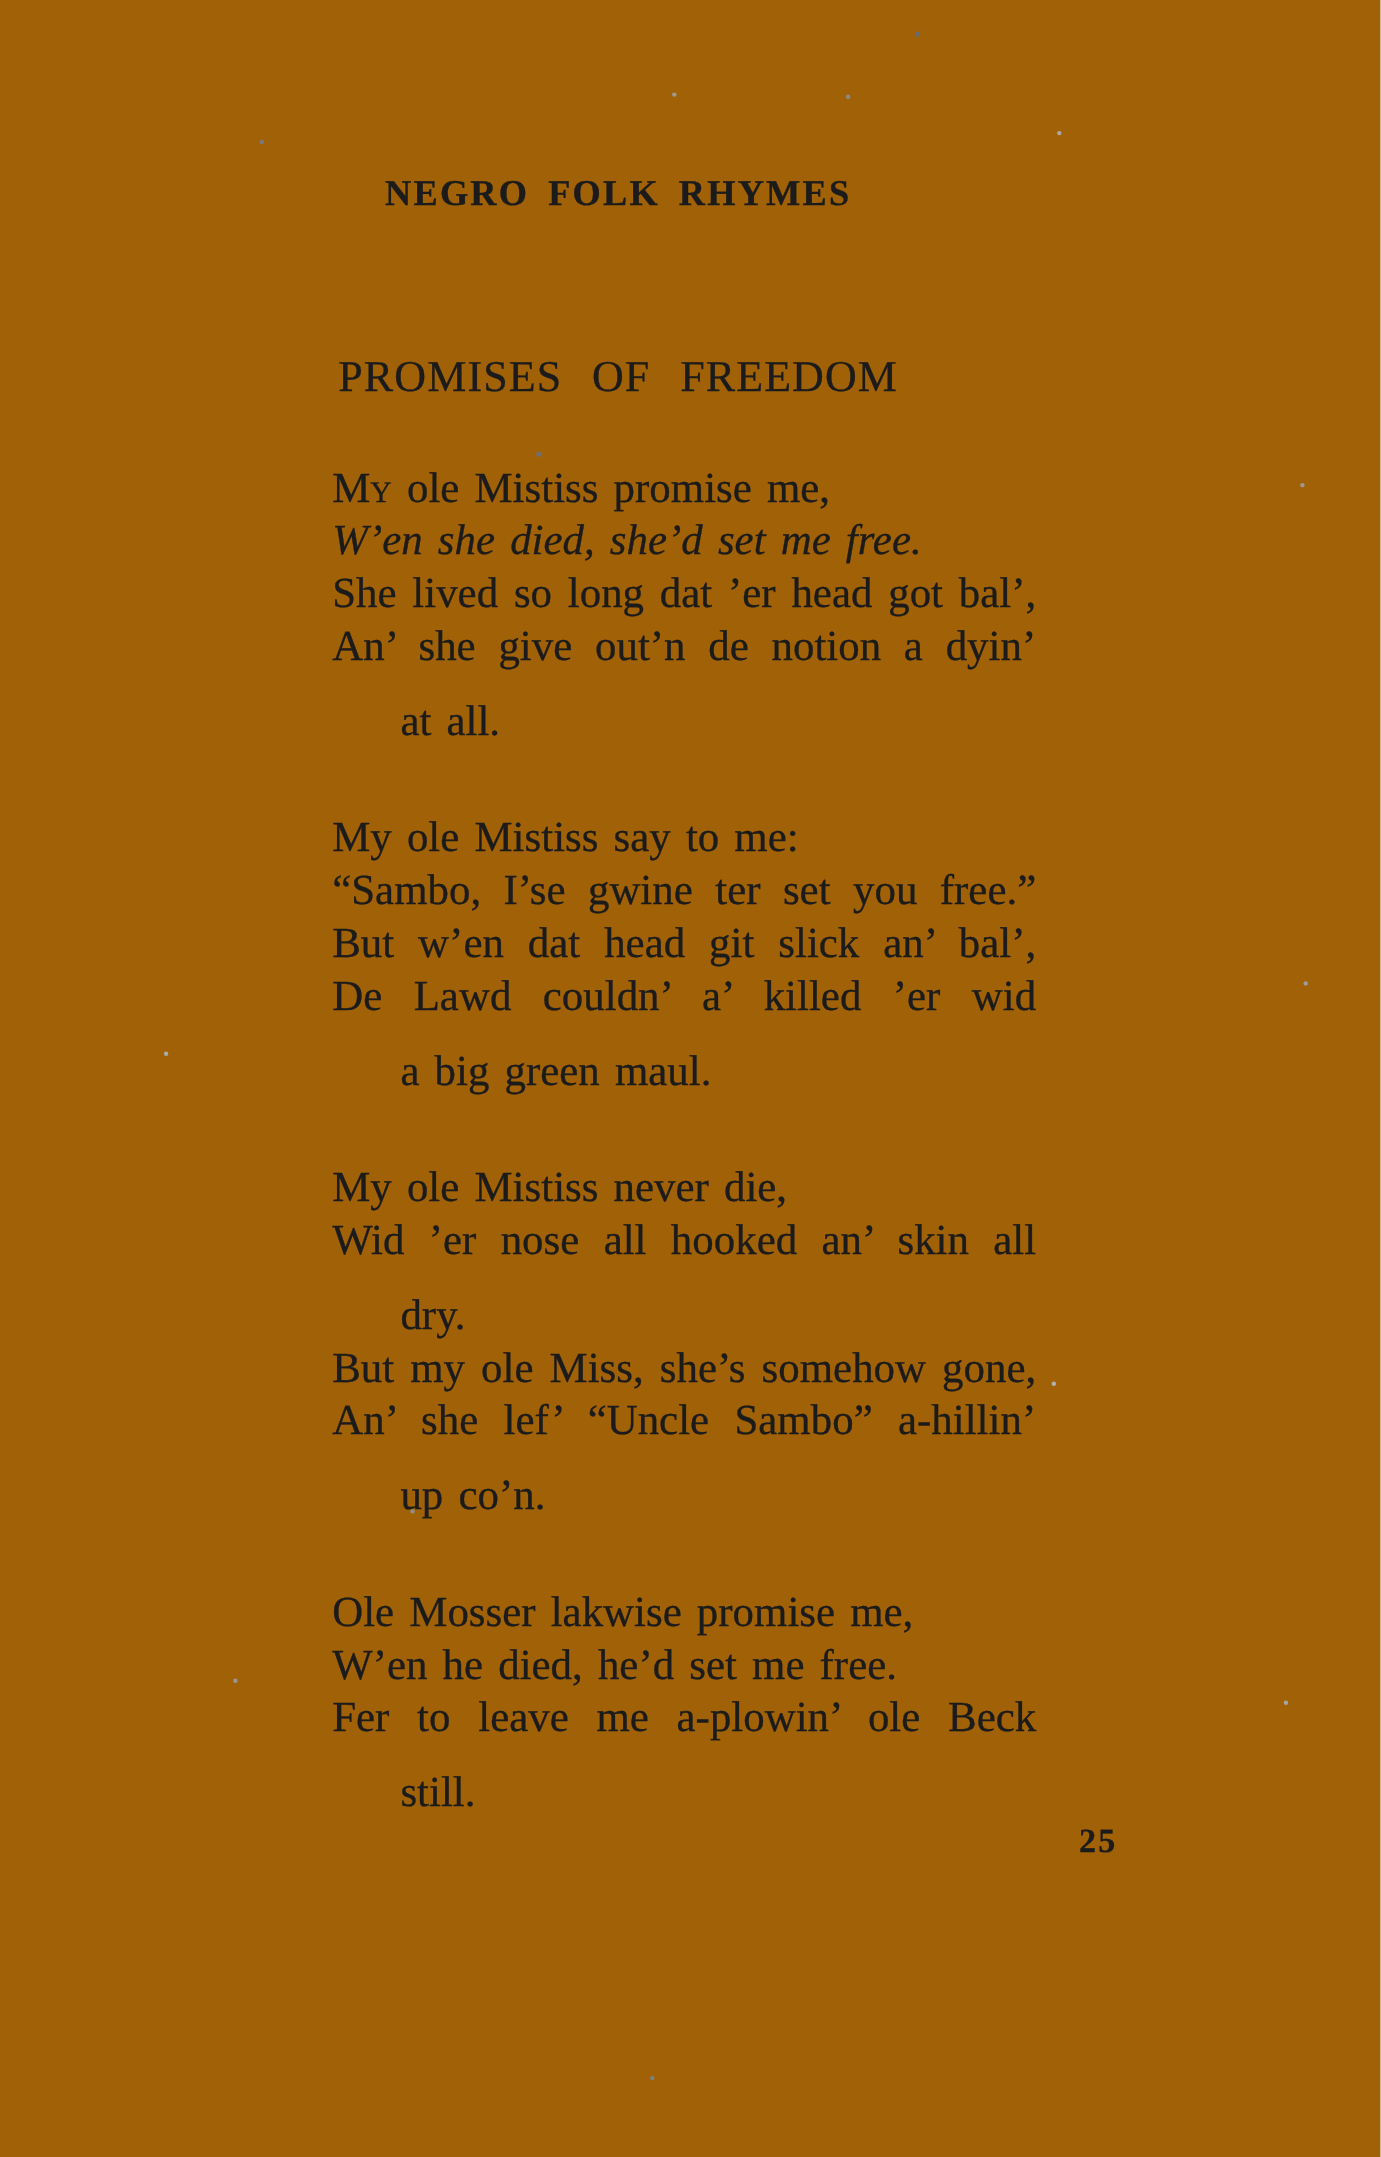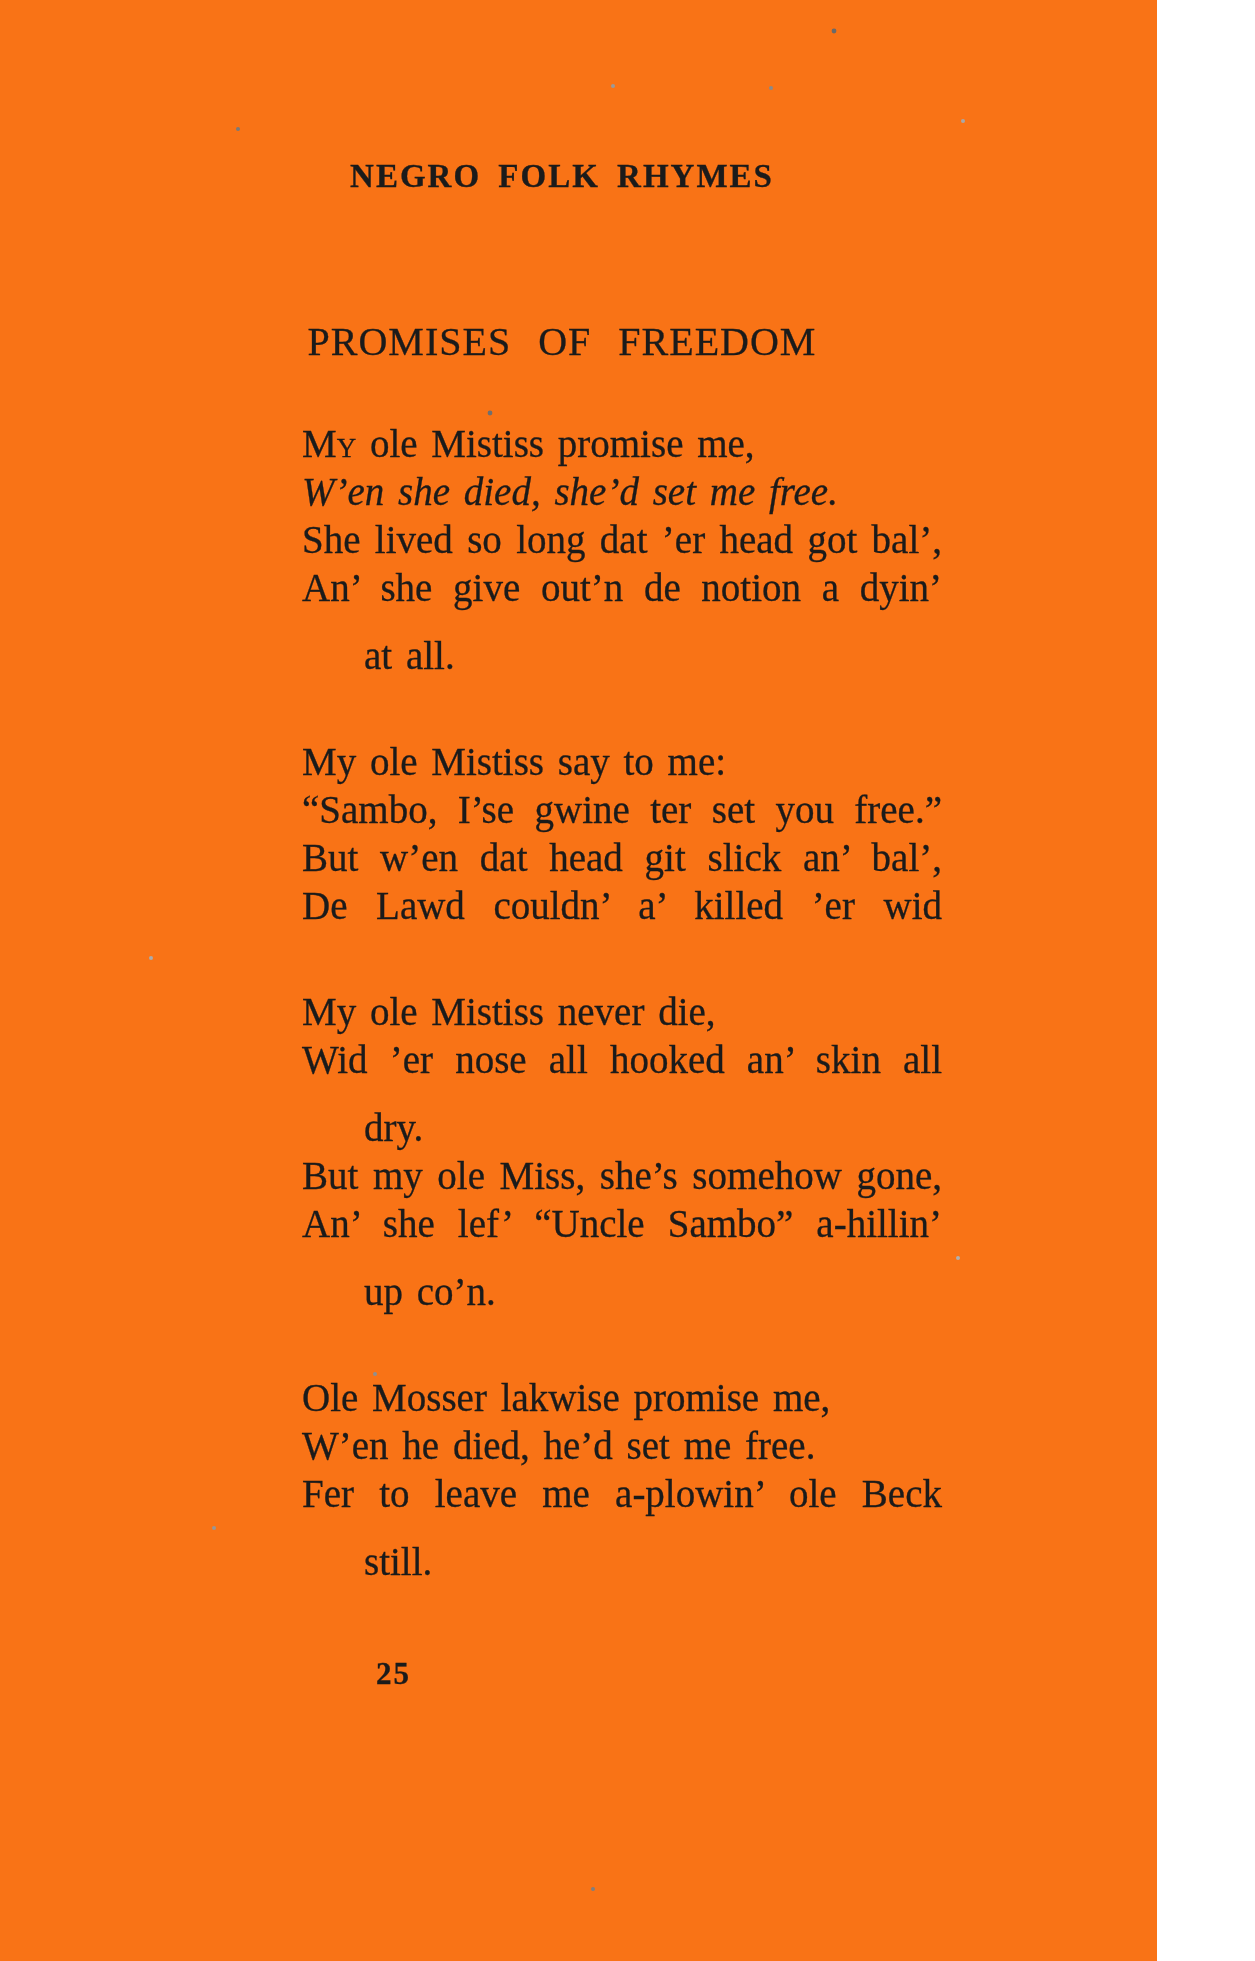--- a/index.html
+++ b/index.html
@@ -1,21 +1,21 @@
 <!DOCTYPE html>
 <html><head>
 <meta charset="utf-8">
 <style>
   html, body { margin: 0; padding: 0; background: #ffffff; }
 
   .page {
     position: relative;
-    width: 1157px;
+    width: 1255px;
     height: 1961px;
-    background: #f97316;
+    background: #a16207;
     font-family: "Liberation Serif", serif;
     color: #1b1b1b;
     overflow: hidden;
     -webkit-text-stroke: 0.3px #1b1b1b;
   }
 
   
   .masthead {
     position: absolute;
     top: 158px;
@@ -57,21 +57,21 @@
   .line.indent { padding-left: 62px; margin-top: 20px; }
   .line.italic { font-style: italic; }
   .smallcaps { font-variant: small-caps; }
 
   
   .page-number {
     position: absolute;
     top: 1656px;
     left: 302px;
     width: 640px;
-    text-align: left;
+    text-align: right;
     transform: translateX(74px);
     font-size: 31px;
     font-weight: 700;
     letter-spacing: 2px;
   }
 
   
   .specks {
     position: absolute;
     top: 0; left: 0;
@@ -113,20 +113,21 @@
       <div class="line justify">She lived so long dat ’er head got bal’,</div>
       <div class="line justify">An’ she give out’n de notion a dyin’</div>
       <div class="line indent">at all.</div>
     </div>
 
     <div class="stanza">
       <div class="line">My ole Mistiss say to me:</div>
       <div class="line justify">“Sambo, I’se gwine ter set you free.”</div>
       <div class="line justify">But w’en dat head git slick an’ bal’,</div>
       <div class="line justify">De Lawd couldn’ a’ killed ’er wid</div>
+      <div class="line indent">a big green maul.</div>
     </div>
 
     <div class="stanza">
       <div class="line">My ole Mistiss never die,</div>
       <div class="line justify">Wid ’er nose all hooked an’ skin all</div>
       <div class="line indent">dry.</div>
       <div class="line justify">But my ole Miss, she’s somehow gone,</div>
       <div class="line justify">An’ she lef’ “Uncle Sambo” a-hillin’</div>
       <div class="line indent">up co’n.</div>
     </div>

